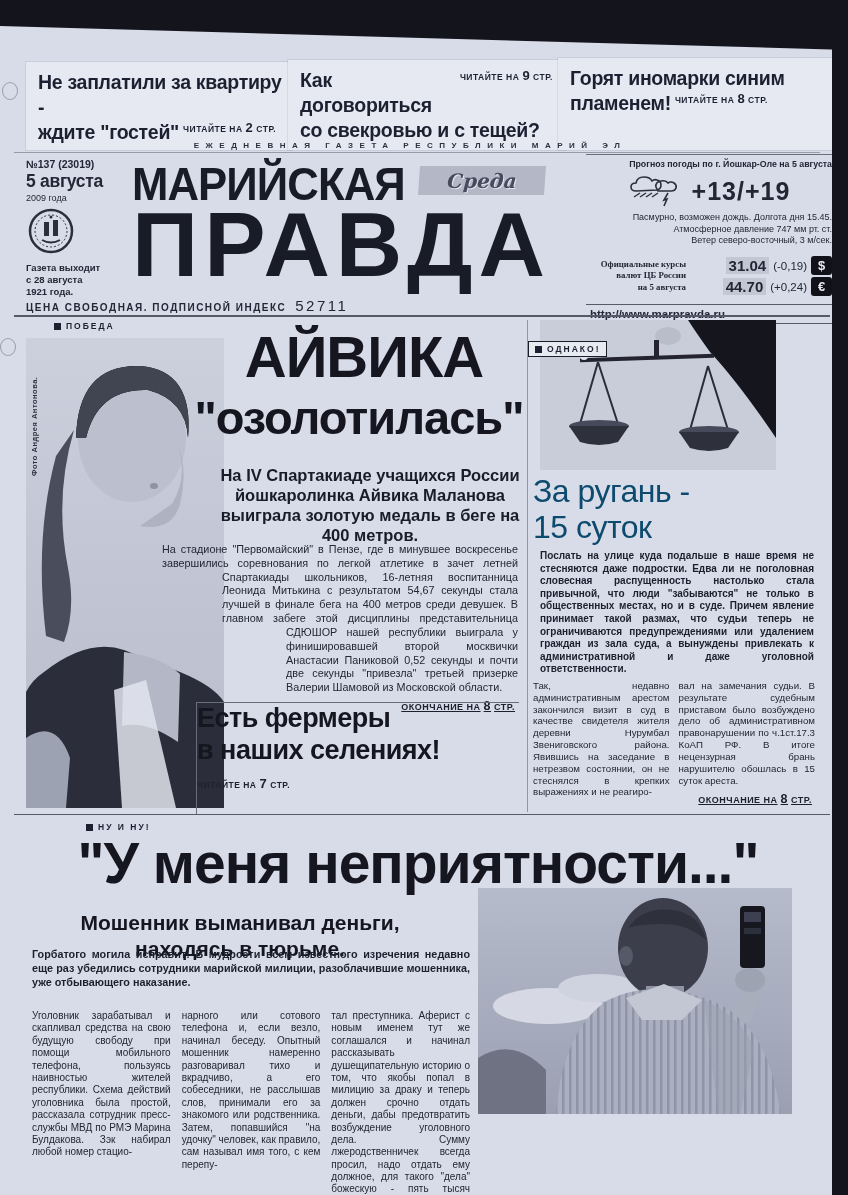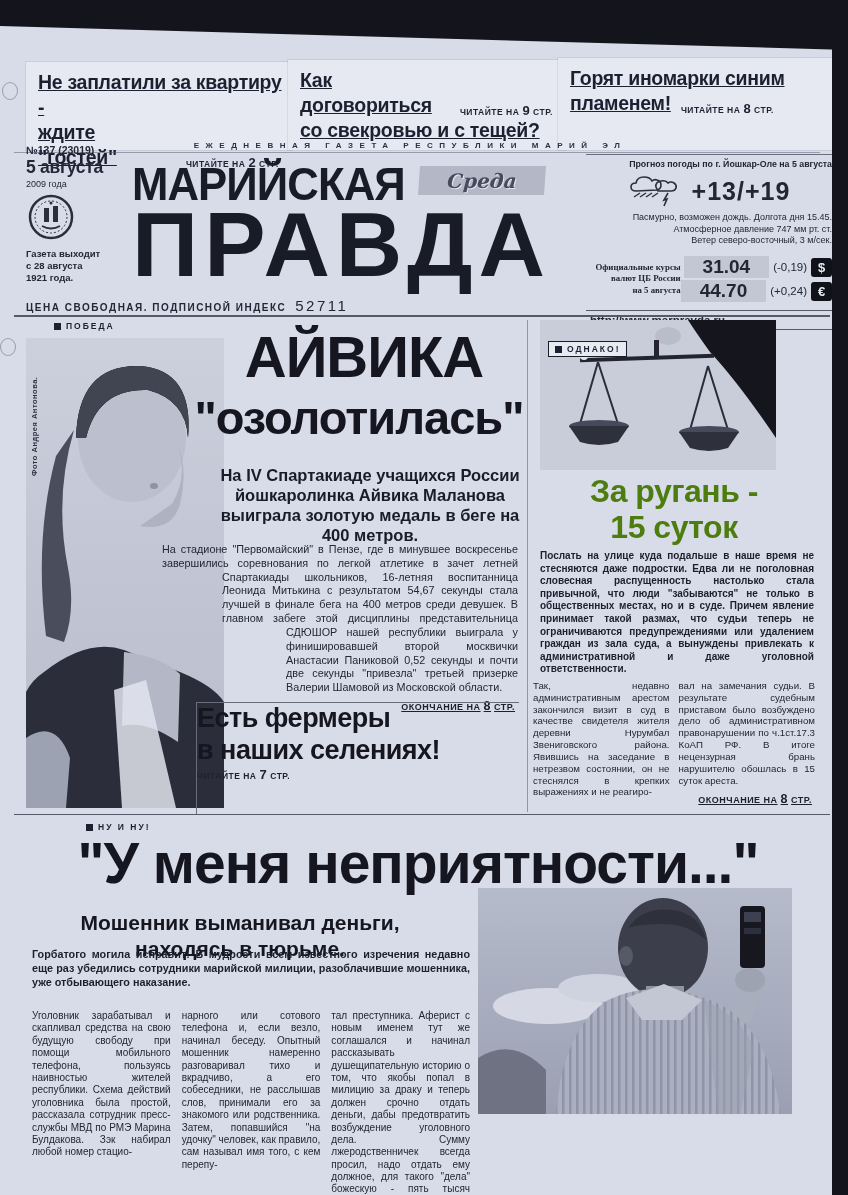--- a/index.html
+++ b/index.html
@@ -18,35 +18,35 @@
     clip-path:polygon(0 0,100% 0,100% 100%,0 52%);z-index:5;
   }
   .right-edge{position:absolute;right:0;top:0;width:16px;height:100%;background:#14151c;z-index:6;}
   .pen-mark{position:absolute;width:14px;height:16px;border:1.5px solid #6a6e80;border-radius:50%;opacity:.55;}
 
   
   .teaser{
     position:absolute;background:#e7e9f2;padding:8px 10px 6px 12px;
     color:#1c2031;box-shadow:0 0 0 1px rgba(120,124,140,.15);
   }
-  .teaser h2,.t-line{font-size:19.5px;font-weight:bold;line-height:1.28;margin:0;letter-spacing:-.3px;text-decoration:underline;}
+  .teaser h2,.t-line{font-size:19.5px;font-weight:bold;line-height:1.28;margin:0;letter-spacing:-.3px;}
   .read-ref{font-size:8.5px;font-weight:bold;letter-spacing:.5px;white-space:nowrap;}
   .read-ref .ref-page{font-size:13px;}
   .read-ref > *{margin-right:3px;}
-  .t-row{display:flex;align-items:flex-end;gap:10px;}
+  .t-row{display:flex;align-items:flex-start;gap:4px;}
 
   
   .tagline{
     position:absolute;left:0;top:117px;width:820px;text-align:center;
     font-size:8px;font-weight:bold;letter-spacing:6.5px;color:#2e3140;
   }
   .rule{position:absolute;background:#565a68;}
 
   
-  .mh-left{position:absolute;left:26px;top:120px;width:106px;color:#242736;}
+  .mh-left{position:absolute;left:26px;top:134px;width:106px;color:#242736;}
   .mh-issue{font-size:10.5px;font-weight:bold;}
   .mh-date{font-size:17.5px;font-weight:bold;letter-spacing:-.3px;margin-top:1px;}
   .mh-year{font-size:9px;margin-top:1px;}
   .mh-emblem{margin:5px 0 4px 2px;}
   .mh-founded{font-size:9.5px;font-weight:bold;line-height:1.25;}
   .mh-title{position:absolute;left:132px;top:136px;width:452px;color:#191b26;}
   .mh-word1-row{display:flex;align-items:flex-start;}
   .mh-word1{font-size:47px;font-weight:bold;letter-spacing:-1px;line-height:1;transform:scaleX(.93);transform-origin:left;}
   .weekday-badge{
     margin-left:-6px;margin-top:6px;background:#b4b7c6;color:#474b5e;
@@ -59,21 +59,21 @@
   .mh-right{position:absolute;left:586px;top:130px;width:246px;color:#232635;}
   .mh-right .inner-top{border-top:1px solid #6a6e7c;padding-top:4px;}
   .weather-title{font-size:8.8px;font-weight:bold;text-align:right;}
   .weather-main{display:flex;align-items:center;justify-content:center;gap:10px;margin:2px 0 1px;}
   .weather-temp{font-size:25px;font-weight:bold;letter-spacing:1px;}
   .weather-details{font-size:9px;text-align:right;line-height:1.3;}
   .currency-row{display:flex;margin-top:7px;align-items:center;}
   .cur-label{width:100px;font-size:8.8px;font-weight:bold;text-align:right;line-height:1.3;font-family:Liberation Serif, serif;}
   .cur-values{flex:1;}
   .cur-line{display:flex;align-items:center;justify-content:flex-end;gap:4px;margin:2px 0;}
-  .cur-value{font-size:19px;font-weight:bold;background:#c3c6d3;padding:0 19px;}
+  .cur-value{font-size:15px;font-weight:bold;background:#c3c6d3;padding:0 3px;}
   .cur-change{font-size:11.5px;}
   .cur-symbol{width:21px;height:19px;background:#101119;color:#e8eaf2;font-weight:bold;font-size:13px;
     display:flex;align-items:center;justify-content:center;border-radius:3px;}
   .website-row{margin-top:6px;border-top:1px solid #565a68;border-bottom:1px solid #565a68;
     padding:3px 0 3px 4px;font-size:11.5px;font-weight:bold;}
 
   .price-row{position:absolute;left:26px;top:273px;display:flex;align-items:baseline;gap:9px;color:#242736;}
   .price-label{font-size:10px;font-weight:bold;letter-spacing:1.5px;}
   .price-index{font-size:15px;font-weight:normal;letter-spacing:2.5px;}
 
@@ -101,30 +101,30 @@
   .sp2{width:62px;height:46px;clear:left;}
   .sp3{width:126px;height:62px;clear:left;}
   .cont{font-size:9px;font-weight:bold;letter-spacing:.5px;text-decoration:underline;color:#1c1f2d;white-space:nowrap;}
   .cont > *{margin-right:3px;text-align:center;}
   .cont .cont-page{font-size:12.5px;}
   .vic-cont{text-align:right;margin-top:3px;}
 
   .farmers-box{position:absolute;left:196px;top:678px;width:322px;height:112px;
     border-left:1px solid #6a6e7c;border-top:1px solid #6a6e7c;text-align:left;}
   .farmers-line{font-size:27px;font-weight:bold;line-height:1.18;color:#15161f;letter-spacing:-.5px;}
-  .farmers-ref{}
+  .farmers-ref{margin-top:9px;}
 
   .divider-vert{position:absolute;left:527px;top:296px;width:1px;height:492px;background:#9296a4;}
 
   
   .photo-scales{position:absolute;left:540px;top:296px;width:236px;height:150px;}
-  .court-kicker{position:absolute;left:548px;top:317px;background:#e8eaf2;
+  .court-kicker{position:absolute;left:528px;top:317px;background:#e8eaf2;
     border:1.5px solid #1a1c28;padding:2px 6px;z-index:2;}
-  .court-head{position:absolute;left:533px;top:450px;width:282px;text-align:center;
-    font-size:32px;font-weight:bold;line-height:1.12;color:#4d7c0f;letter-spacing:-.5px;}
+  .court-head{position:absolute;left:533px;top:450px;width:282px;text-align:left;
+    font-size:32px;font-weight:normal;line-height:1.12;color:#0c4a6e;letter-spacing:-.5px;}
   .court-lead{position:absolute;left:540px;top:526px;width:274px;
     font-size:10px;font-weight:bold;line-height:1.26;text-align:justify;color:#1c1f2d;}
   .court-cols{position:absolute;left:533px;top:656px;width:282px;display:flex;gap:9px;}
   .court-cols .col{flex:1;font-size:9.7px;line-height:1.22;text-align:justify;color:#232633;}
   .court-cont{margin-top:6px;text-align:right;}
 
   
   .fraud-kicker{position:absolute;left:86px;top:798px;}
   .fraud-head{position:absolute;left:46px;top:806px;width:744px;text-align:center;
     font-size:57px;font-weight:bold;letter-spacing:-1px;color:#15161f;}

